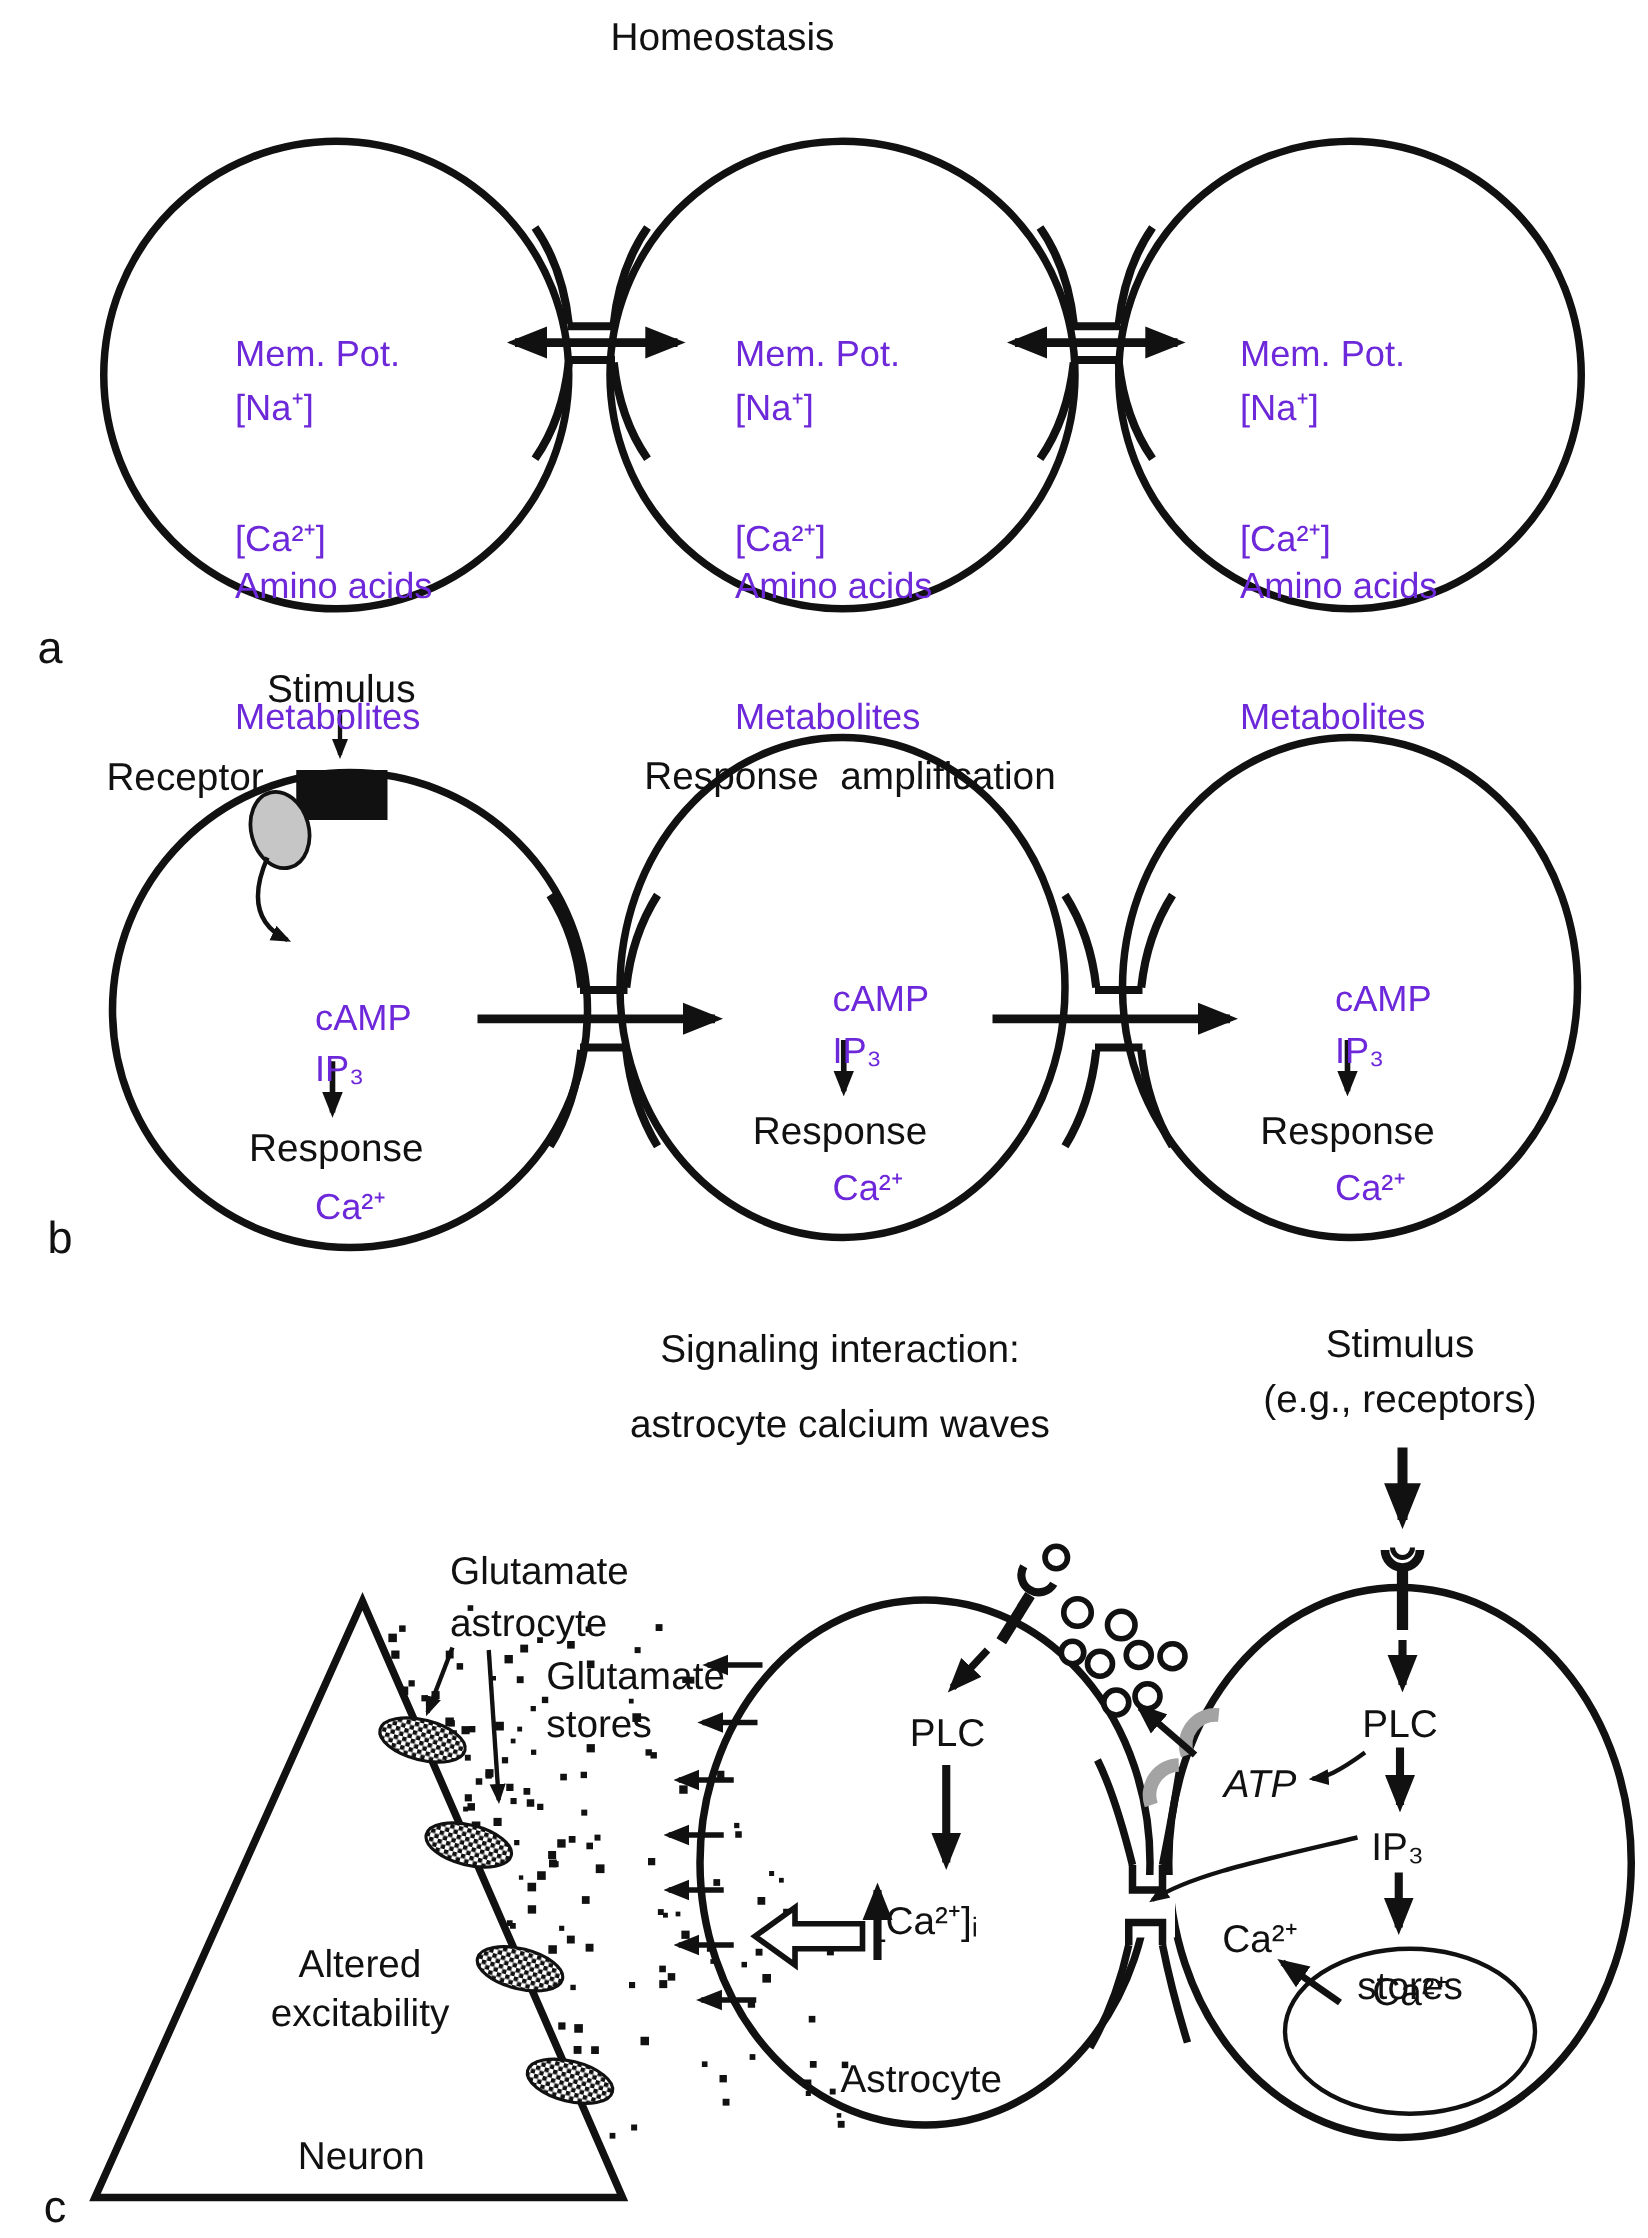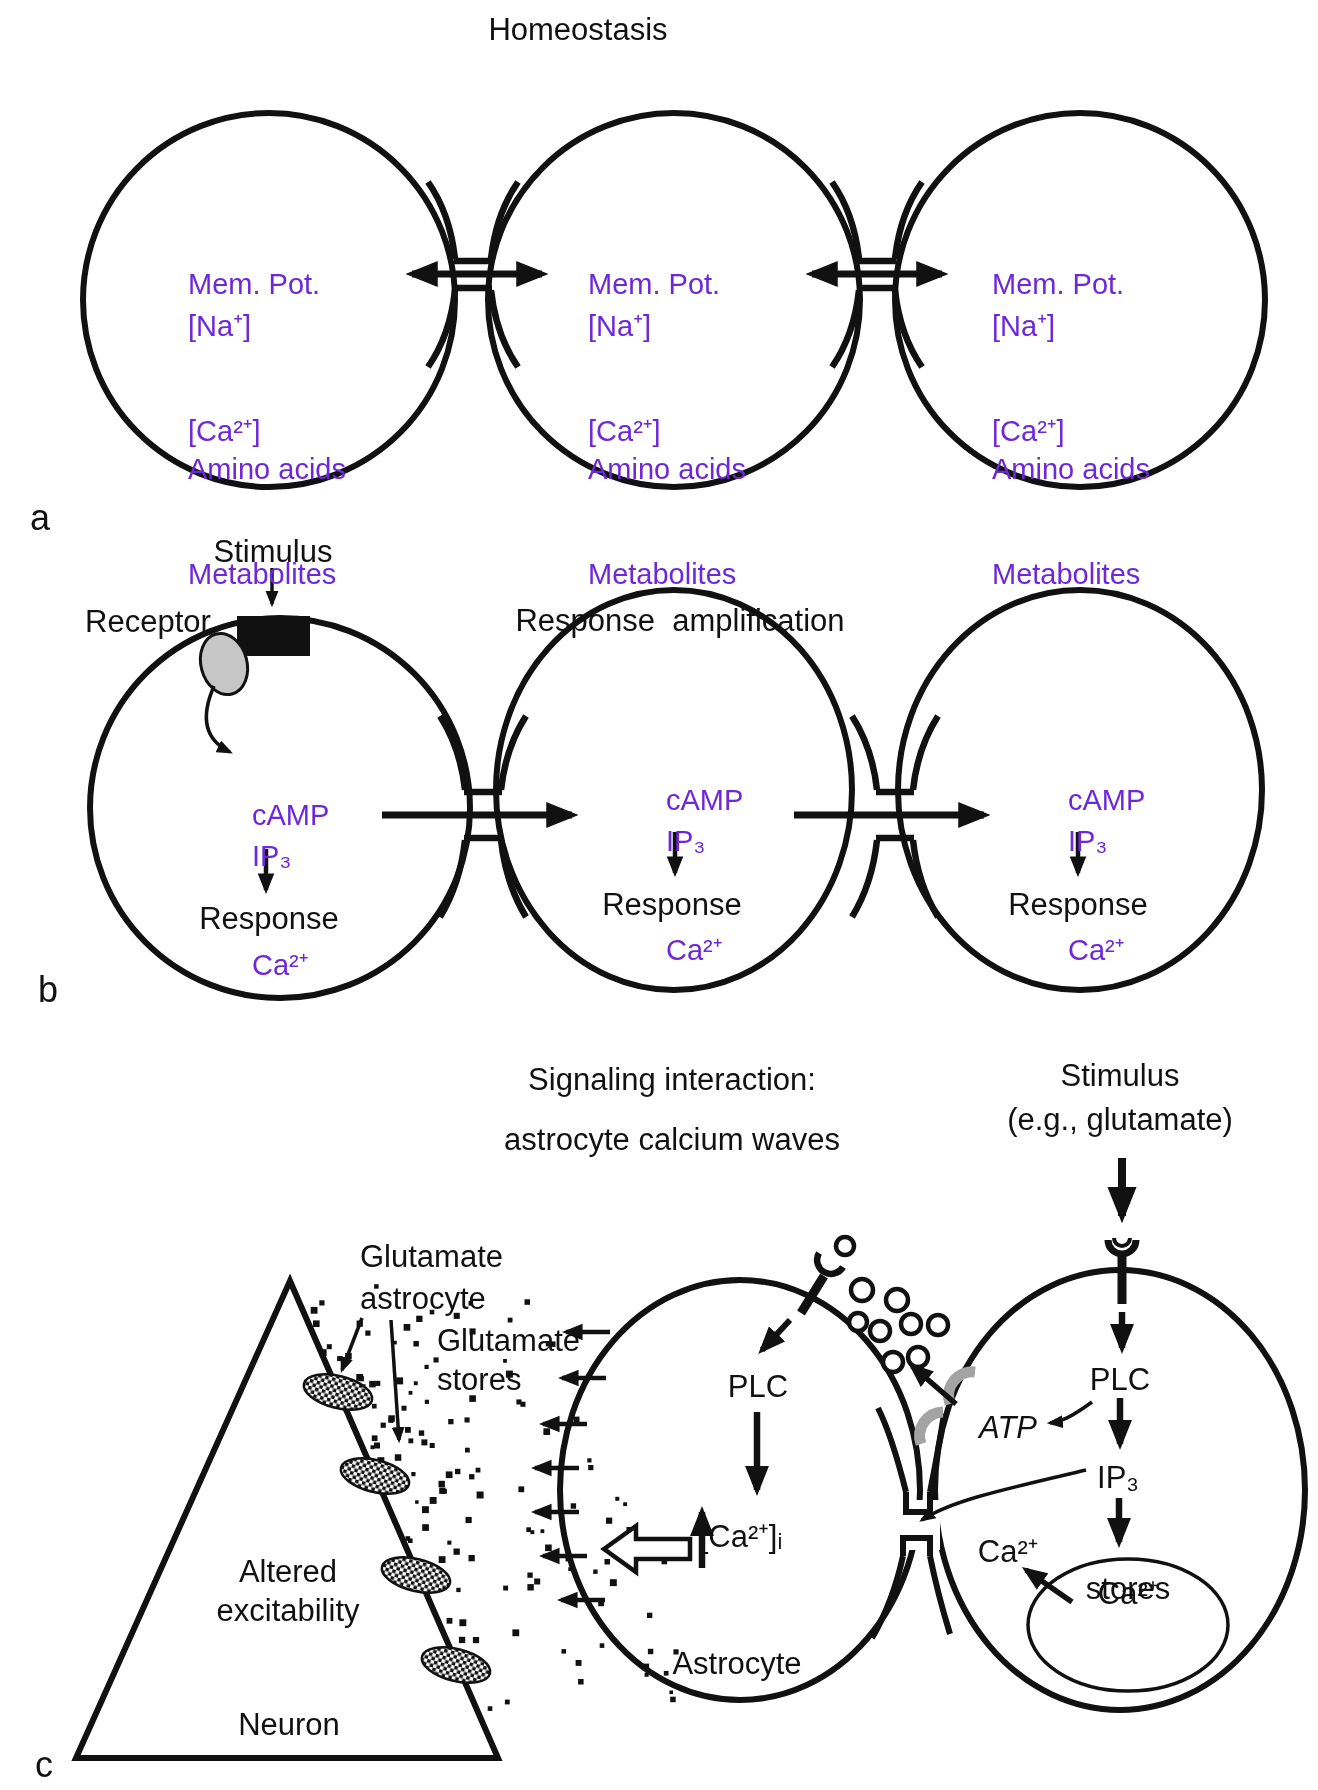--- a/index.html
+++ b/index.html
@@ -328,21 +328,21 @@
   <div>Ca²⁺</div>
 </div>
 <div class="lbl" style="left:269px;top:919px;">Response</div>
 <div class="lbl" style="left:672px;top:905px;">Response</div>
 <div class="lbl" style="left:1078px;top:905px;">Response</div>
 
 <div class="lbl" style="left:672px;top:1140px;">astrocyte calcium waves</div>
 <div class="lbl" style="left:672px;top:1080px;">Signaling interaction:</div>
 <div class="lbl fig" style="left:44px;top:1765px;">c</div>
 <div class="lbl" style="left:1120px;top:1076px;">Stimulus</div>
-<div class="lbl" style="left:1120px;top:1120px;">(e.g., glutamate)</div>
+<div class="lbl" style="left:1120px;top:1120px;">(e.g., receptors)</div>
 <div class="lbl lft" style="left:360px;top:1257px;">Glutamate</div>
 <div class="lbl lft" style="left:360px;top:1299px;">astrocyte</div>
 <div class="lbl lft" style="left:437px;top:1341px;">Glutamate</div>
 <div class="lbl lft" style="left:437px;top:1380px;">stores</div>
 <div class="lbl" style="left:288px;top:1572px;">Altered</div>
 <div class="lbl" style="left:288px;top:1611px;">excitability</div>
 <div class="lbl" style="left:289px;top:1725px;">Neuron</div>
 <div class="lbl" style="left:737px;top:1664px;">Astrocyte</div>
 <div class="lbl" style="left:758px;top:1387px;">PLC</div>
 <div class="lbl" style="left:741px;top:1537px;">[Ca²⁺]ᵢ</div>

